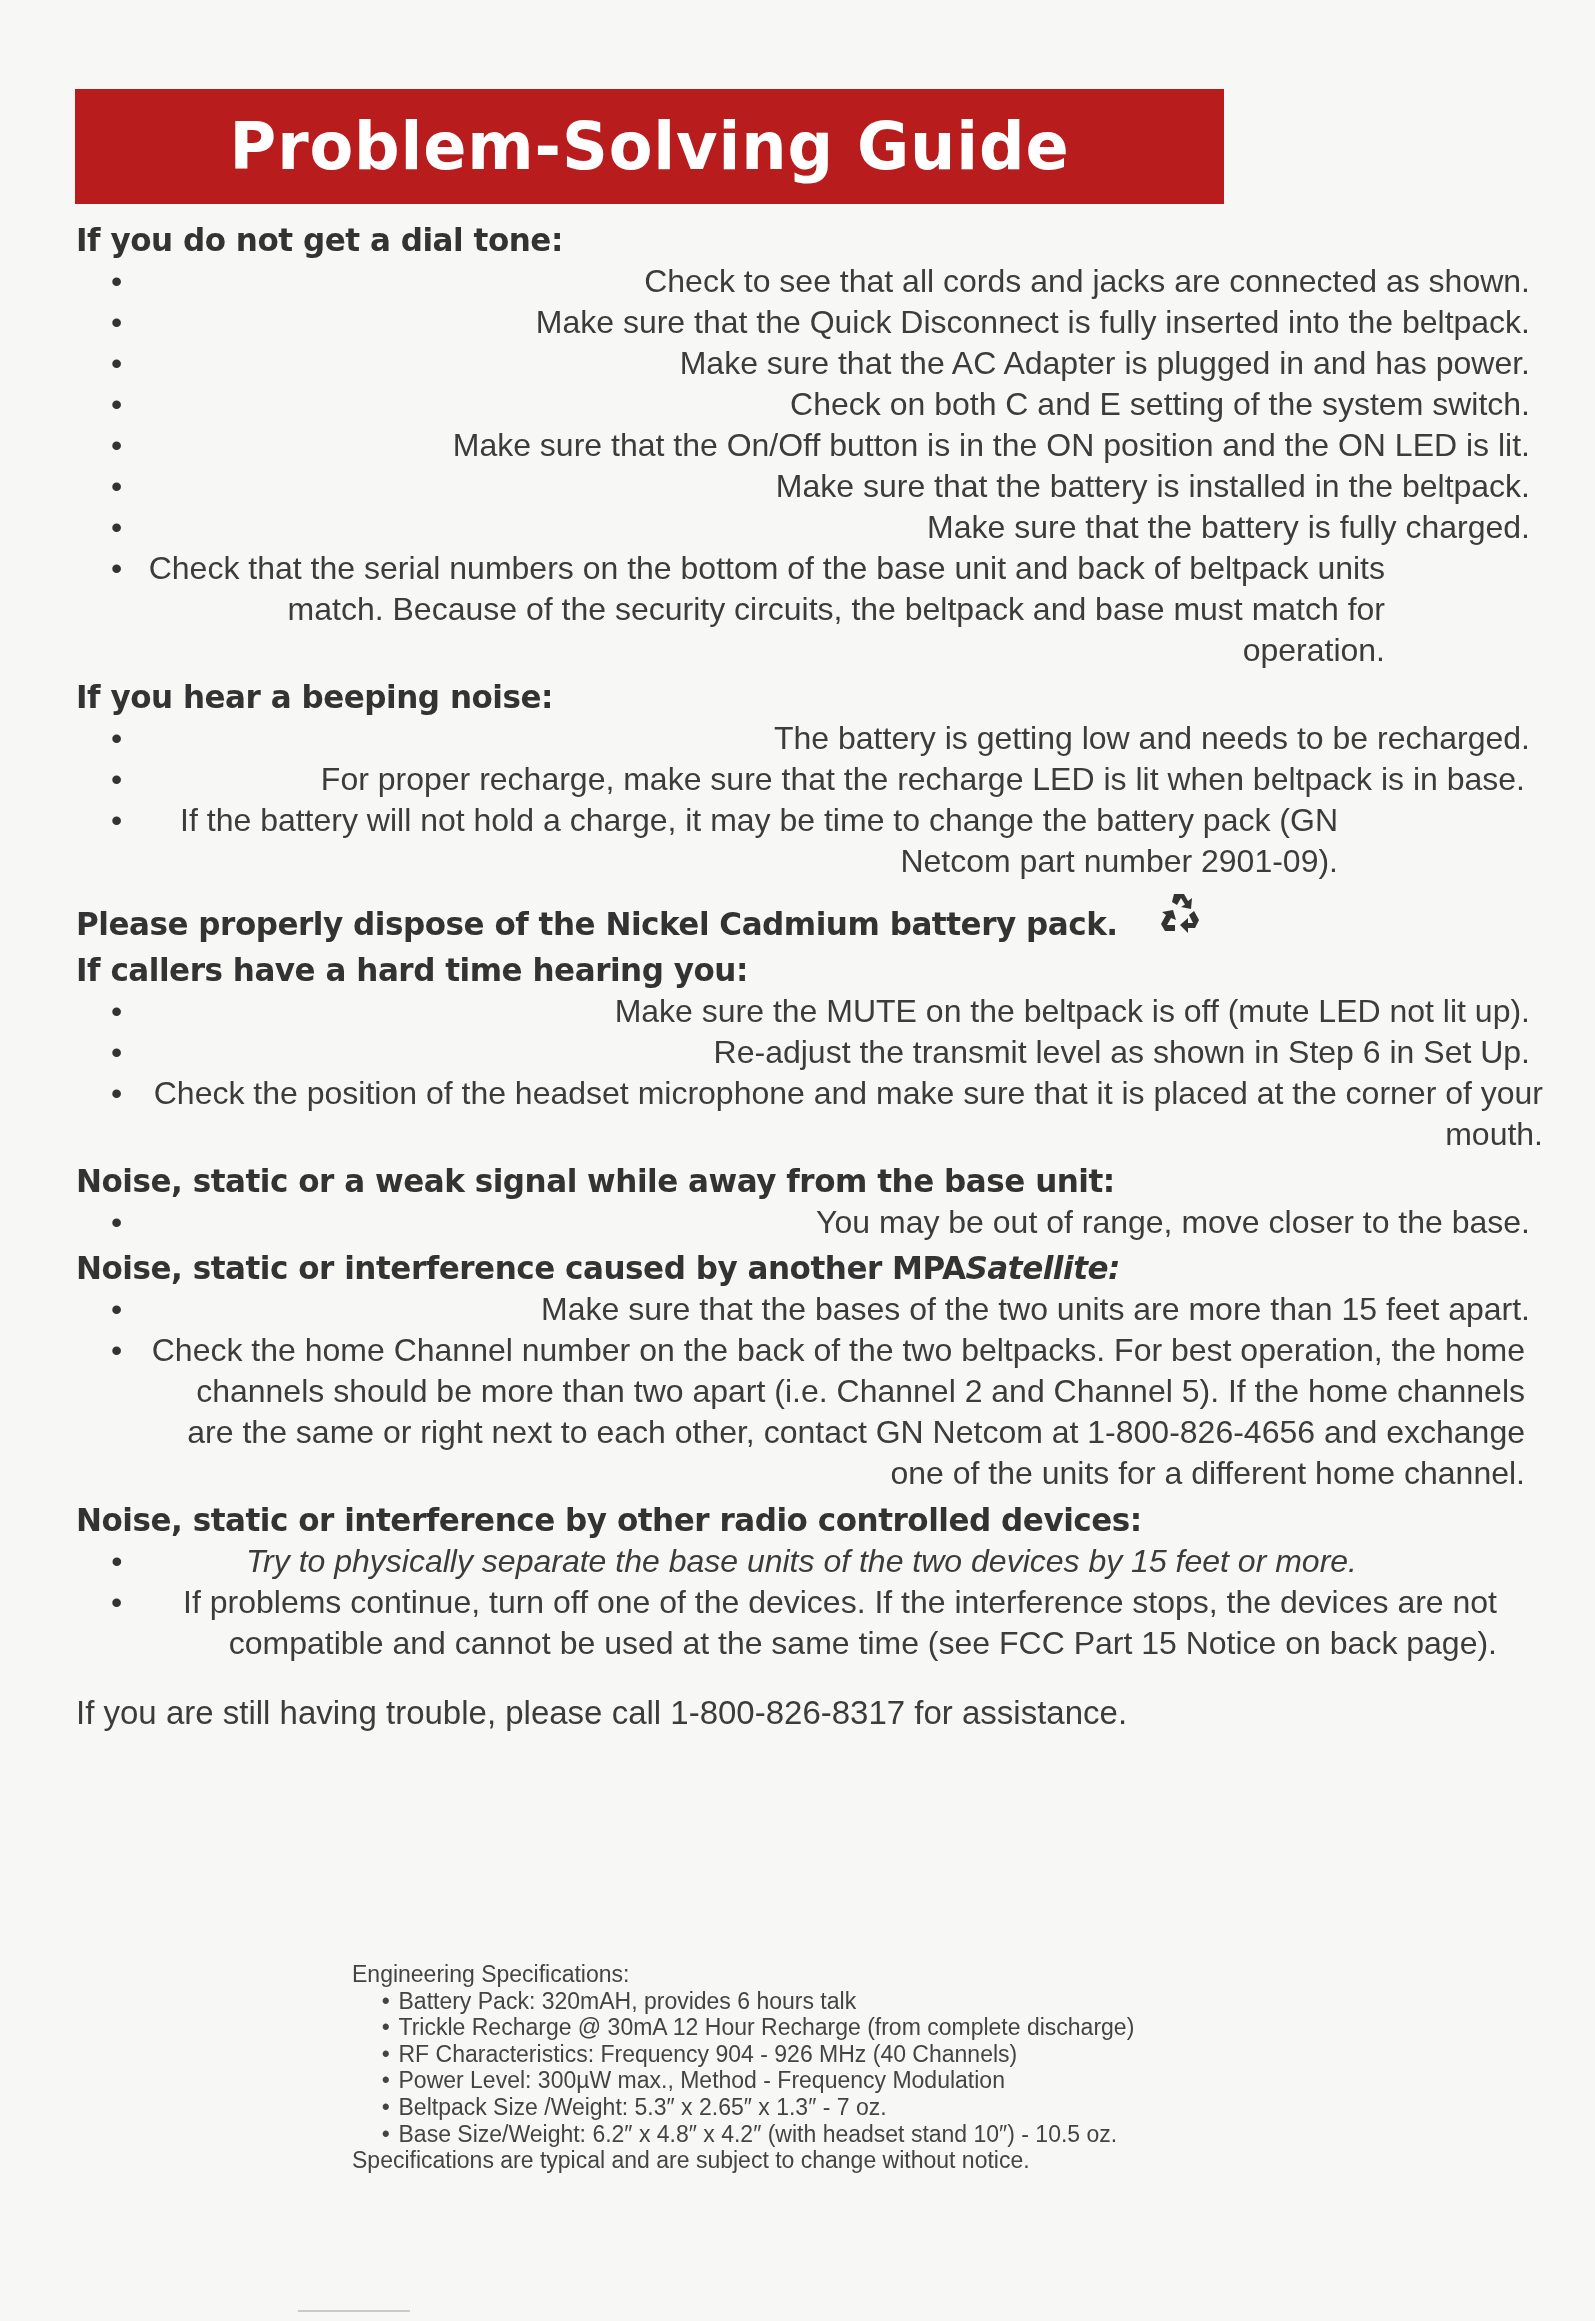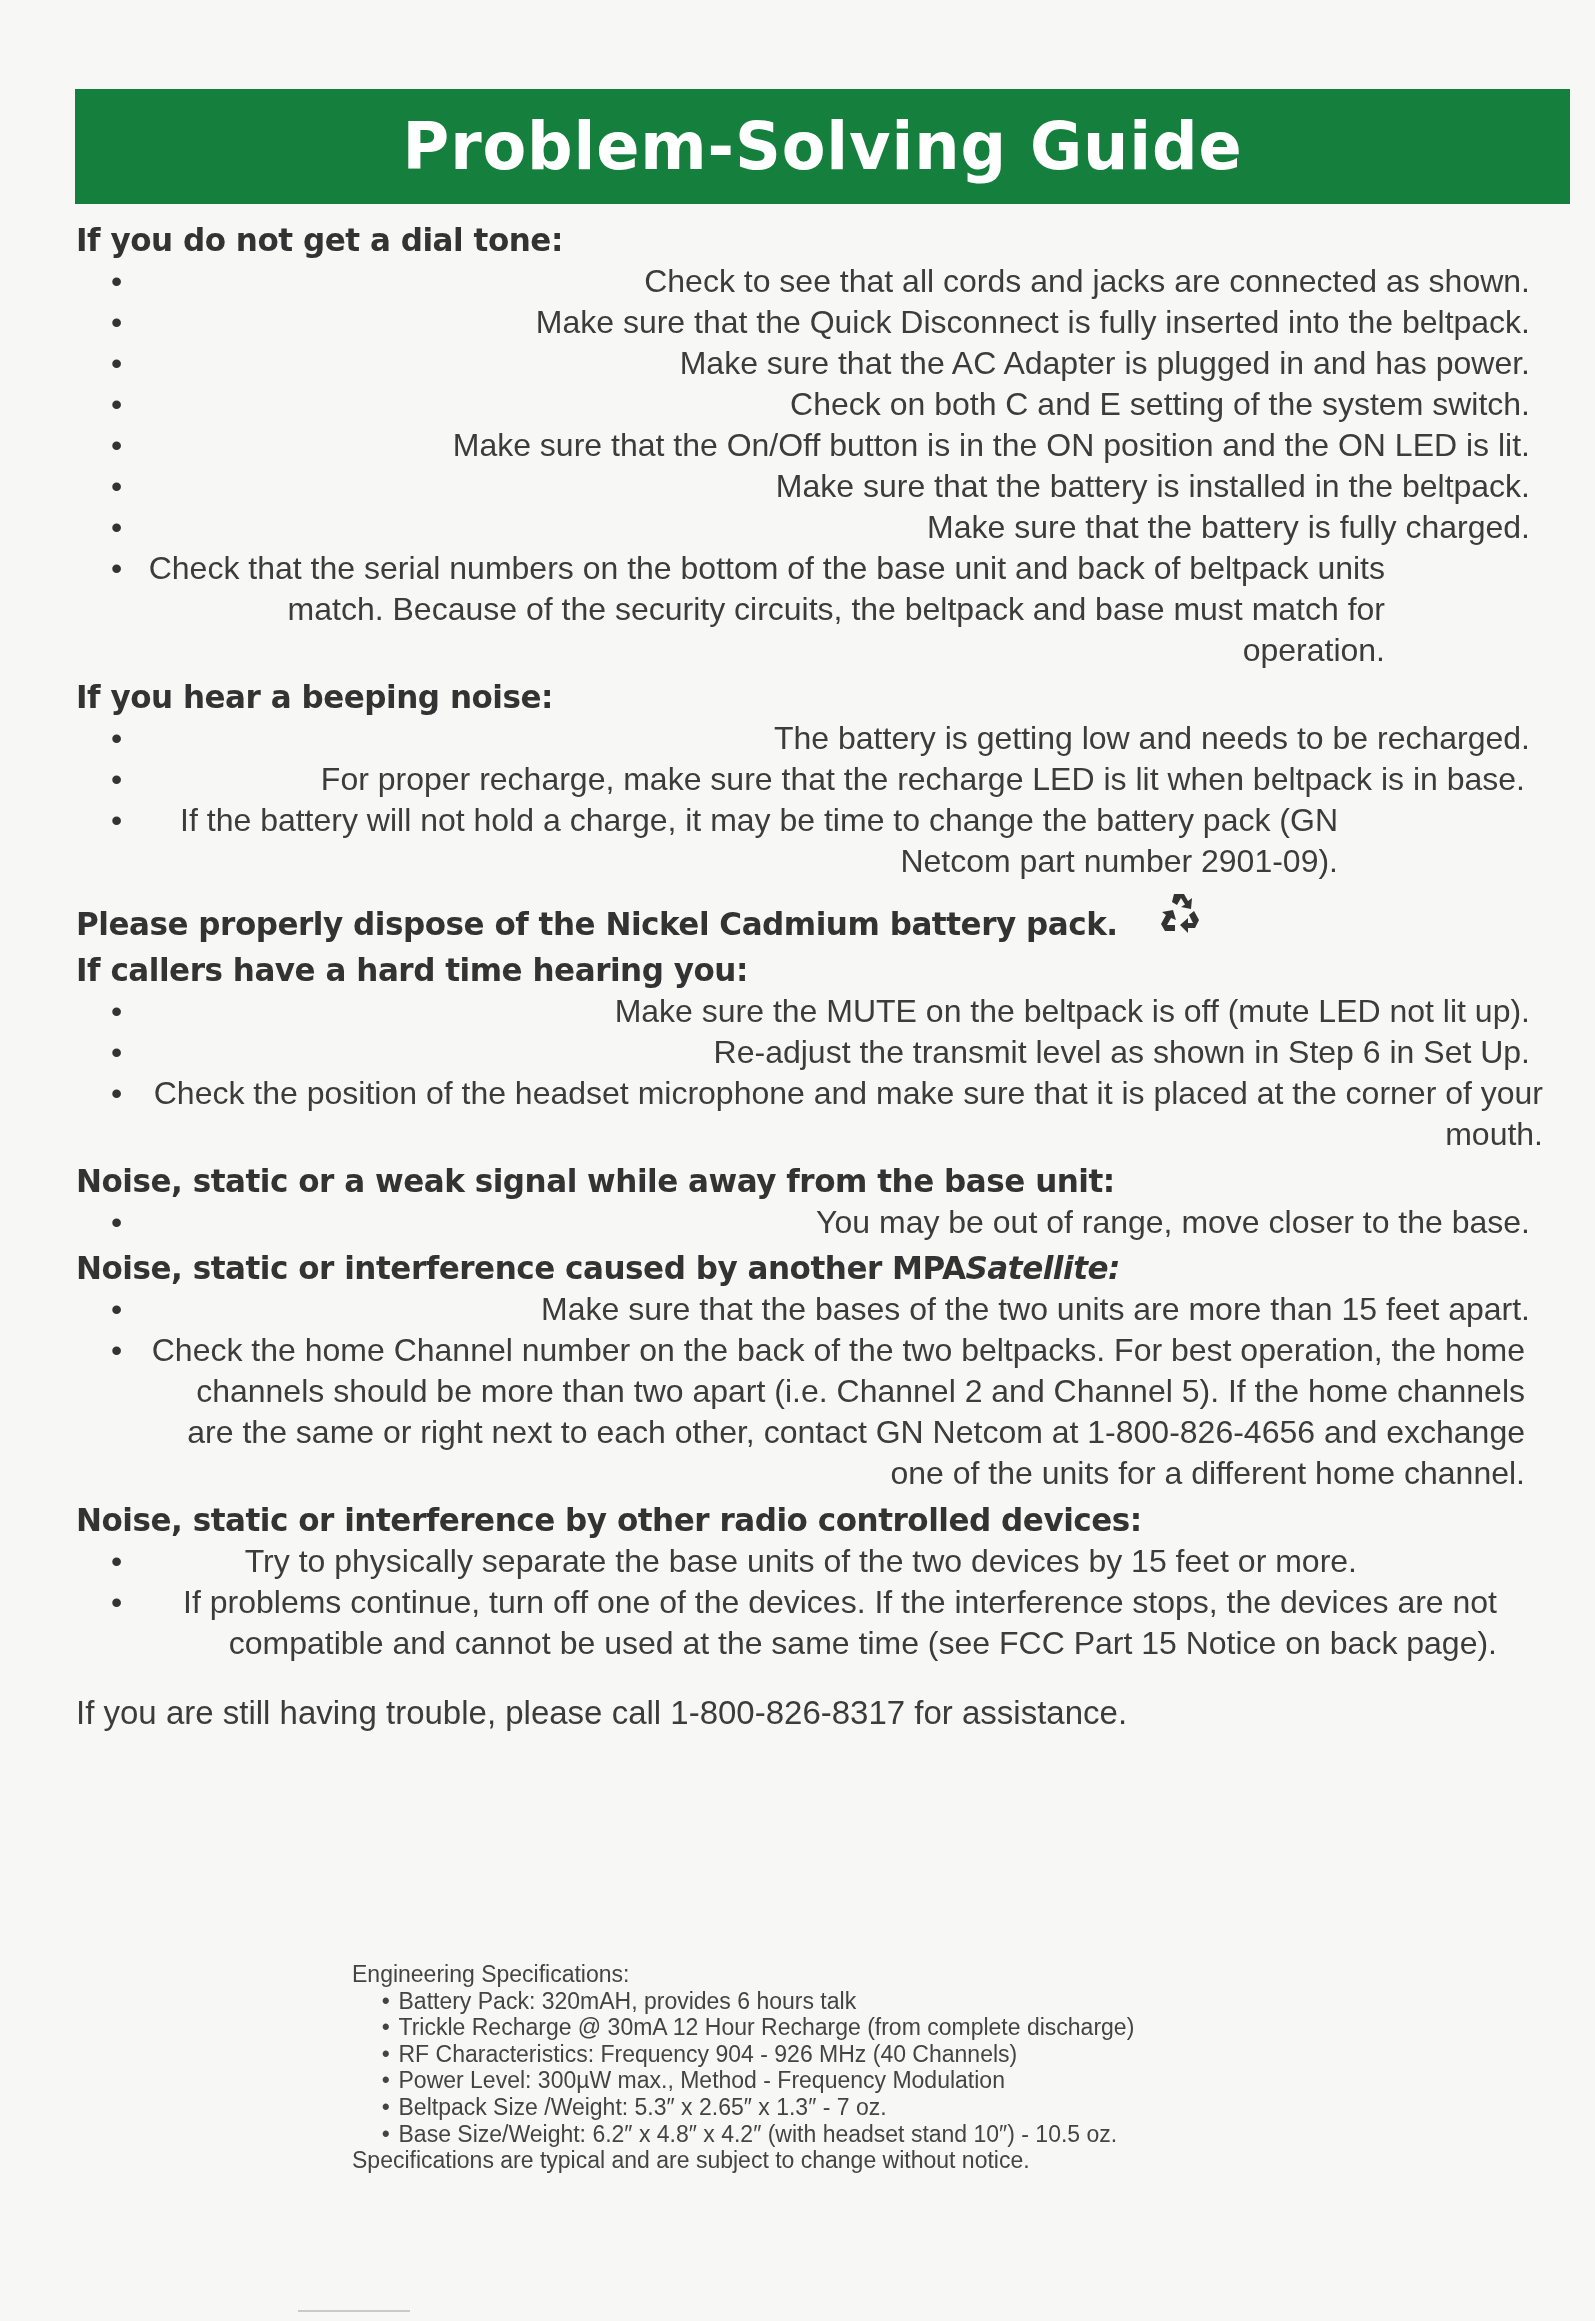--- a/index.html
+++ b/index.html
@@ -6,22 +6,22 @@
     body {
       width: 1596px; height: 2321px;
       background: #f7f7f5;
       color: #3a3a3a;
       font-family: "Liberation Sans", "DejaVu Sans", sans-serif;
       position: relative;
       overflow: hidden;
     }
     .page { position: absolute; left: 0; top: 0; width: 1596px; height: 2321px; }
     .banner {
-      position: absolute; left: 75px; top: 89px; width: 1495px; height: 115px;
-      background: #15803d;
+      position: absolute; left: 75px; top: 89px; width: 1149px; height: 115px;
+      background: #b91c1c;
       display: flex; align-items: center; justify-content: center;
     }
     .banner h1 {
       margin: 0; color: #ffffff;
       font-family: "DejaVu Sans", sans-serif; font-weight: bold;
       font-size: 65px; letter-spacing: 0.9px;
       transform: scaleX(0.98);
     }
     .content { position: absolute; left: 76px; top: 220px; width: 1454px; }
     .section-heading {
@@ -124,21 +124,21 @@
       <h2 class="section-heading"><span>Noise, static or interference caused by another MPA</span><i>Satellite</i><i>:</i></h2>
       <ul class="bullets">
         <li>Make sure that the bases of the two units are more than 15 feet apart.</li>
         <li style="width:1380px;">Check the home Channel number on the back of the two beltpacks. For best operation, the home channels should be more than two apart (i.e. Channel 2 and Channel 5). If the home channels are the same or right next to each other, contact GN Netcom at 1-800-826-4656 and exchange one of the units for a different home channel.</li>
       </ul>
     </div>
 
     <div class="section">
       <h2 class="section-heading">Noise, static or interference by other radio controlled devices:</h2>
       <ul class="bullets">
-        <li style="width:1212px;">Try to physically separate the base units of the two devices by 15 feet or more.</li>
+        <li style="width:1212px;font-style:italic;">Try to physically separate the base units of the two devices by 15 feet or more.</li>
         <li style="width:1352px;">If problems continue, turn off one of the devices. If the interference stops, the devices are not compatible and cannot be used at the same time (see FCC Part 15 Notice on back page).</li>
       </ul>
     </div>
 
     <p class="footer-line">If you are still having trouble, please call 1-800-826-8317 for assistance.</p>
   </div>
 
   <div class="specs">
     <div>Engineering Specifications:</div>
     <ul>

